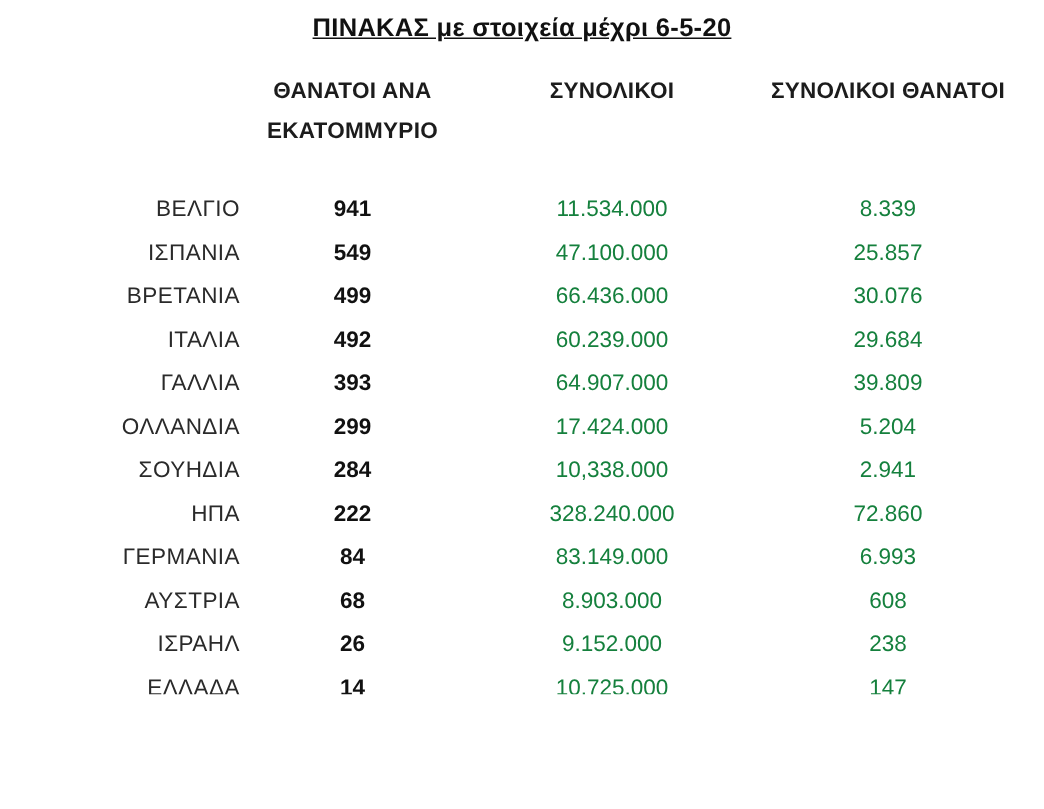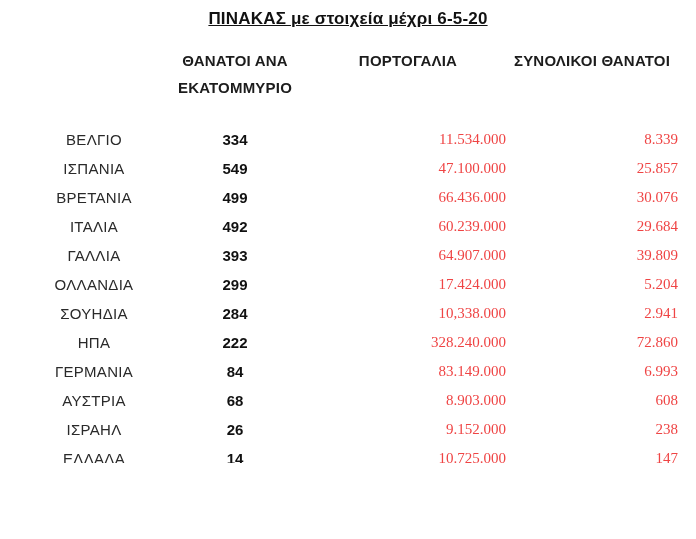--- a/index.html
+++ b/index.html
@@ -47,35 +47,34 @@
   }
   thead th.h-country { text-align: left; }
   tbody td {
     height: 29px;
     font-size: 15px;
     vertical-align: middle;
     padding: 0;
     white-space: nowrap;
   }
   tbody td:nth-child(1) {
-    text-align: center;
+    text-align: right;
     padding-left: 28px;
     color: #2a2a2a;
     letter-spacing: 0.3px;
   }
   tbody td:nth-child(2) {
     text-align: center;
     font-weight: bold;
     color: #111111;
   }
   tbody td:nth-child(3),
   tbody td:nth-child(4) {
-    text-align: right;
-    color: #ef4444;
-    font-family: Liberation Serif, serif;
+    text-align: center;
+    color: #15803d;
   }
 </style>
 </head>
 <body>
 
 <div class="page">
 
   <div class="doc-title">ΠΙΝΑΚΑΣ με στοιχεία μέχρι 6-5-20</div>
 
   <table class="data-table">
@@ -85,28 +84,28 @@
       <col class="c-pop">
       <col class="c-total">
     </colgroup>
     <thead>
       <tr>
         <th class="h-country"></th>
         <th>
           <div>ΘΑΝΑΤΟΙ ΑΝΑ</div>
           <div>ΕΚΑΤΟΜΜΥΡΙΟ</div>
         </th>
-        <th>ΠΟΡΤΟΓΑΛΙΑ</th>
+        <th>ΣΥΝΟΛΙΚΟΙ</th>
         <th>ΣΥΝΟΛΙΚΟΙ ΘΑΝΑΤΟΙ</th>
       </tr>
     </thead>
     <tbody>
         <tr>
           <td>ΒΕΛΓΙΟ</td>
-          <td>334</td>
+          <td>941</td>
           <td>11.534.000</td>
           <td>8.339</td>
         </tr>
         <tr>
           <td>ΙΣΠΑΝΙΑ</td>
           <td>549</td>
           <td>47.100.000</td>
           <td>25.857</td>
         </tr>
         <tr>

